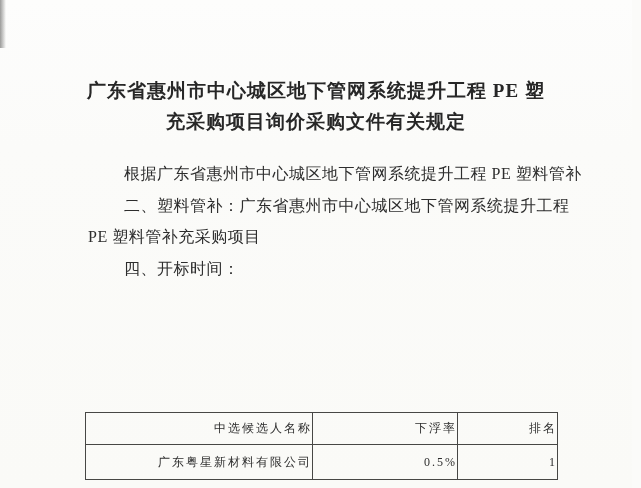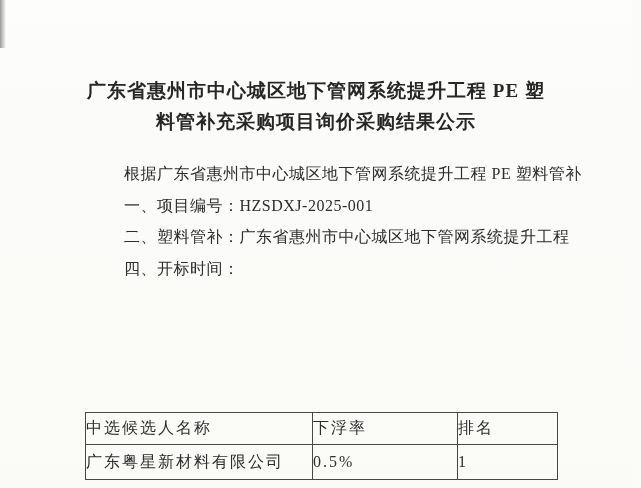--- a/index.html
+++ b/index.html
@@ -54,46 +54,46 @@
   table.results {
     position: absolute;
     left: 85px; top: 412px;
     width: 472px;
     border-collapse: collapse;
     table-layout: fixed;
     color: #2d2d2d;
   }
   table.results th, table.results td {
     border: 1.6px solid #474745;
-    text-align: left;
+    text-align: right;
     vertical-align: middle;
-    font-size: 16px;
+    font-size: 12px;
     letter-spacing: 2px;
     font-weight: normal;
     padding: 0;
     overflow: hidden;
   }
   table.results tr.hdr th { height: 31px; }
   table.results tr.data td { height: 34px; }
   td.num, th.num { letter-spacing: 1px; }
 </style>
 </head>
 <body>
 
 <div class="page">
 
   <h1 class="title">
     <span class="tline">广东省惠州市中心城区地下管网系统提升工程 PE 塑</span>
-    <span class="tline">料管补充采购项目询价采购结果公示</span>
+    <span class="tline">充采购项目询价采购文件有关规定</span>
   </h1>
 
   <div class="body-text">
     <div class="line indent">根据广东省惠州市中心城区地下管网系统提升工程 PE 塑料管补</div>
-    <div class="line indent">一、项目编号：HZSDXJ-2025-001</div>
     <div class="line indent">二、塑料管补：广东省惠州市中心城区地下管网系统提升工程</div>
+    <div class="line">PE 塑料管补充采购项目</div>
     <div class="line indent">四、开标时间：</div>
   </div>
 
   <table class="results">
     <colgroup>
       <col style="width:227px">
       <col style="width:145px">
       <col style="width:100px">
     </colgroup>
     <tbody>

